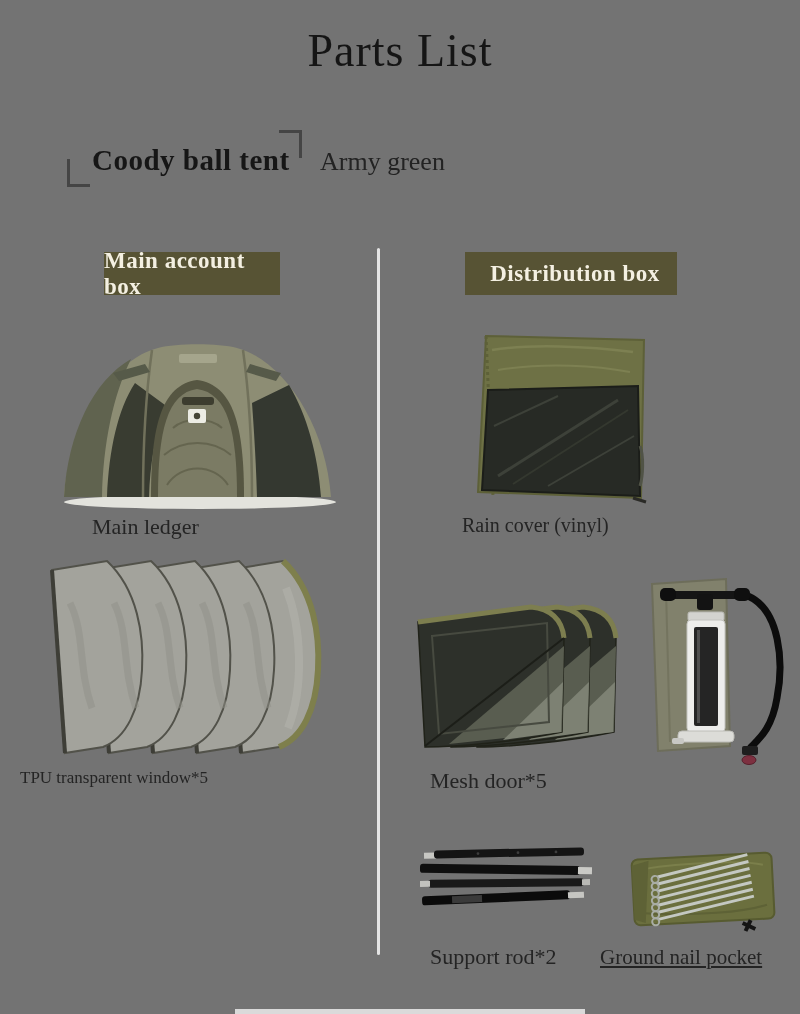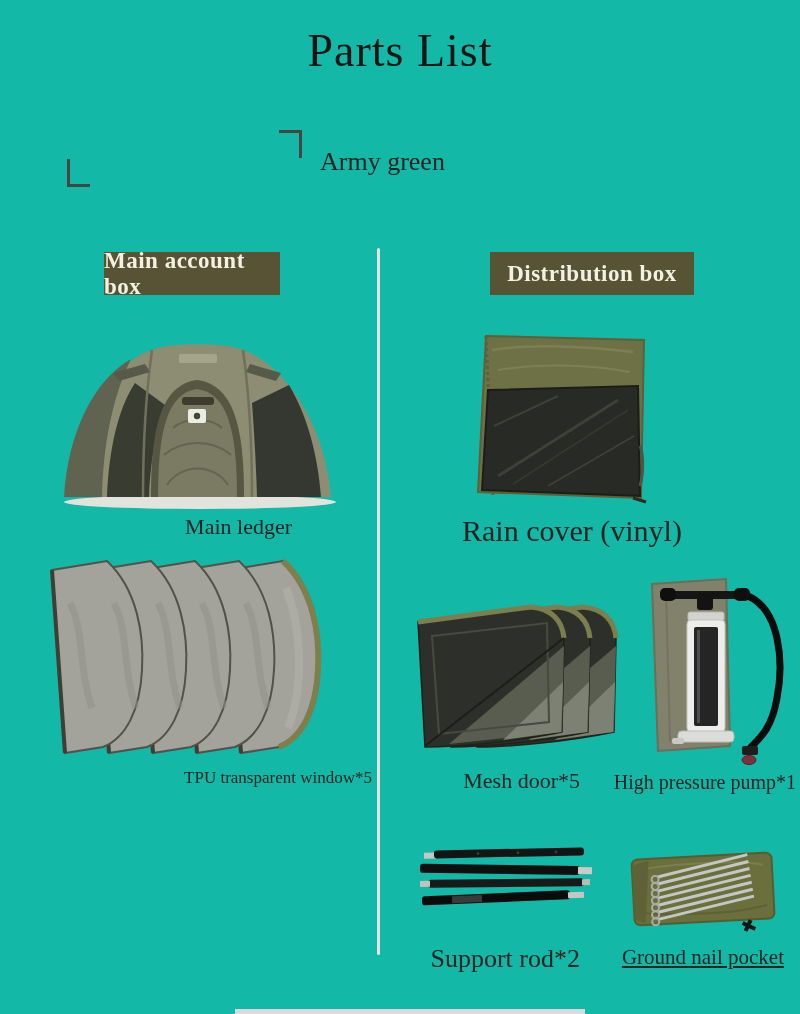--- a/index.html
+++ b/index.html
@@ -1,18 +1,18 @@
 <!DOCTYPE html>
 <html><head>
 <meta charset="utf-8">
 <style>
   html,body{margin:0;padding:0;background:#f7f7f6;}
   .page{
     position:relative;width:800px;height:1014px;margin:0 auto;
-    background:#14b8a6;overflow:hidden;
+    background:#737373;overflow:hidden;
     font-family:"Liberation Serif", serif;color:#222;
   }
   .abs{position:absolute;}
   .page-title{
     top:24px;left:0;width:800px;text-align:center;
     font-size:46px;color:#151515;letter-spacing:1px;
   }
   .product-name{
     top:144px;left:92px;font-size:29px;font-weight:bold;color:#161616;letter-spacing:.5px;
   }
@@ -26,34 +26,34 @@
   }
   .product-variant{
     top:147px;left:320px;font-size:26px;color:#232323;
   }
   .col-header{
     height:43px;background:#575334;color:#f4f0e2;
     display:flex;align-items:center;justify-content:center;
     font-size:23px;font-weight:bold;letter-spacing:.5px;
   }
   .hdr-left{top:252px;left:104px;width:176px;}
-  .hdr-right{top:252px;left:490px;width:204px;}
+  .hdr-right{top:252px;left:465px;width:204px;padding-left:8px;}
   .divider{
     top:248px;left:377px;width:3px;height:707px;background:#e4e4e4;border-radius:2px;
   }
   .part-label{
-    text-align:right;color:#242424;white-space:nowrap;
+    text-align:left;color:#242424;white-space:nowrap;
   }
   .lbl-main-ledger{top:514px;left:92px;width:200px;font-size:22px;}
-  .lbl-rain-cover{top:514px;left:462px;width:200px;font-size:30px;}
+  .lbl-rain-cover{top:514px;left:462px;width:200px;font-size:20px;}
   .lbl-tpu{top:768px;left:20px;width:352px;font-size:17px;}
   .lbl-mesh{top:768px;left:430px;width:150px;font-size:22px;font-family:Liberation Serif, serif;}
   .lbl-pump{top:771px;left:600px;width:196px;font-size:20px;}
   .lbl-bag{top:944px;left:90px;width:200px;font-size:22px;}
-  .lbl-rod{top:944px;left:430px;width:150px;font-size:26px;}
+  .lbl-rod{top:944px;left:430px;width:150px;font-size:22px;}
   .lbl-nail{top:945px;left:600px;width:184px;font-size:21px;text-decoration:underline;}
   .img-tent{top:333px;left:55px;width:285px;height:178px;}
   .img-raincover{top:326px;left:468px;width:188px;height:182px;}
   .img-windows{top:548px;left:50px;width:282px;height:215px;}
   .img-meshdoors{top:594px;left:415px;width:212px;height:165px;}
   .img-pump{top:570px;left:636px;width:150px;height:196px;}
   .img-bag{top:838px;left:70px;width:220px;height:102px;}
   .img-rods{top:842px;left:408px;width:192px;height:68px;}
   .img-nailpocket{top:836px;left:624px;width:158px;height:102px;}
   .bottom-bar{top:1009px;left:235px;width:350px;height:5px;background:#dadada;}
@@ -61,20 +61,21 @@
 </style>
 </head>
 <body>
 
 <div class="page">
 
   <div class="abs page-title">Parts List</div>
 
   <div class="abs bracket-bl"></div>
   <div class="abs bracket-tr"></div>
+  <div class="abs product-name">Coody ball tent</div>
   <div class="abs product-variant">Army green</div>
 
   <div class="abs col-header hdr-left">Main account box</div>
   <div class="abs col-header hdr-right">Distribution box</div>
 
   <div class="abs divider"></div>
 
   <div class="abs img-tent">
     <svg viewBox="0 0 285 178">
       <ellipse cx="145" cy="169" rx="136" ry="7" fill="#e3e3dd"></ellipse>
@@ -176,21 +177,20 @@
       <rect x="52" y="42" width="36" height="9" rx="2" fill="#d3d3cf" stroke="#b9b9b4"></rect>
       <rect x="51" y="50" width="38" height="112" rx="4" fill="#ededeb" stroke="#c2c2be"></rect>
       <rect x="58" y="57" width="24" height="99" rx="2" fill="#252525"></rect>
       <rect x="61" y="60" width="3" height="93" fill="#4e4e4e"></rect>
       <rect x="42" y="161" width="56" height="11" rx="4" fill="#dcdcd8" stroke="#bdbdb8"></rect>
       <rect x="36" y="168" width="12" height="6" rx="2" fill="#c8c8c4"></rect>
       <rect x="106" y="176" width="16" height="9" rx="2" fill="#1e1e1e"></rect>
       <ellipse cx="113" cy="190" rx="7" ry="4.5" fill="#7d3040" stroke="#55202c"></ellipse>
     </svg>
   </div>
-  <div class="abs part-label lbl-pump">High pressure pump*1</div>
 
   <div class="abs img-rods">
     <svg viewBox="0 0 192 68">
       <g transform="rotate(-1.2 96 12)">
         <rect x="16" y="9" width="12" height="6" fill="#c7c7c3"></rect>
         <rect x="26" y="7" width="150" height="8" rx="3" fill="#141414"></rect>
         <circle cx="70" cy="11" r="1.4" fill="#3d3d3d"></circle>
           <circle cx="110" cy="11" r="1.4" fill="#3d3d3d"></circle>
           <circle cx="148" cy="11" r="1.4" fill="#3d3d3d"></circle>
       </g>

